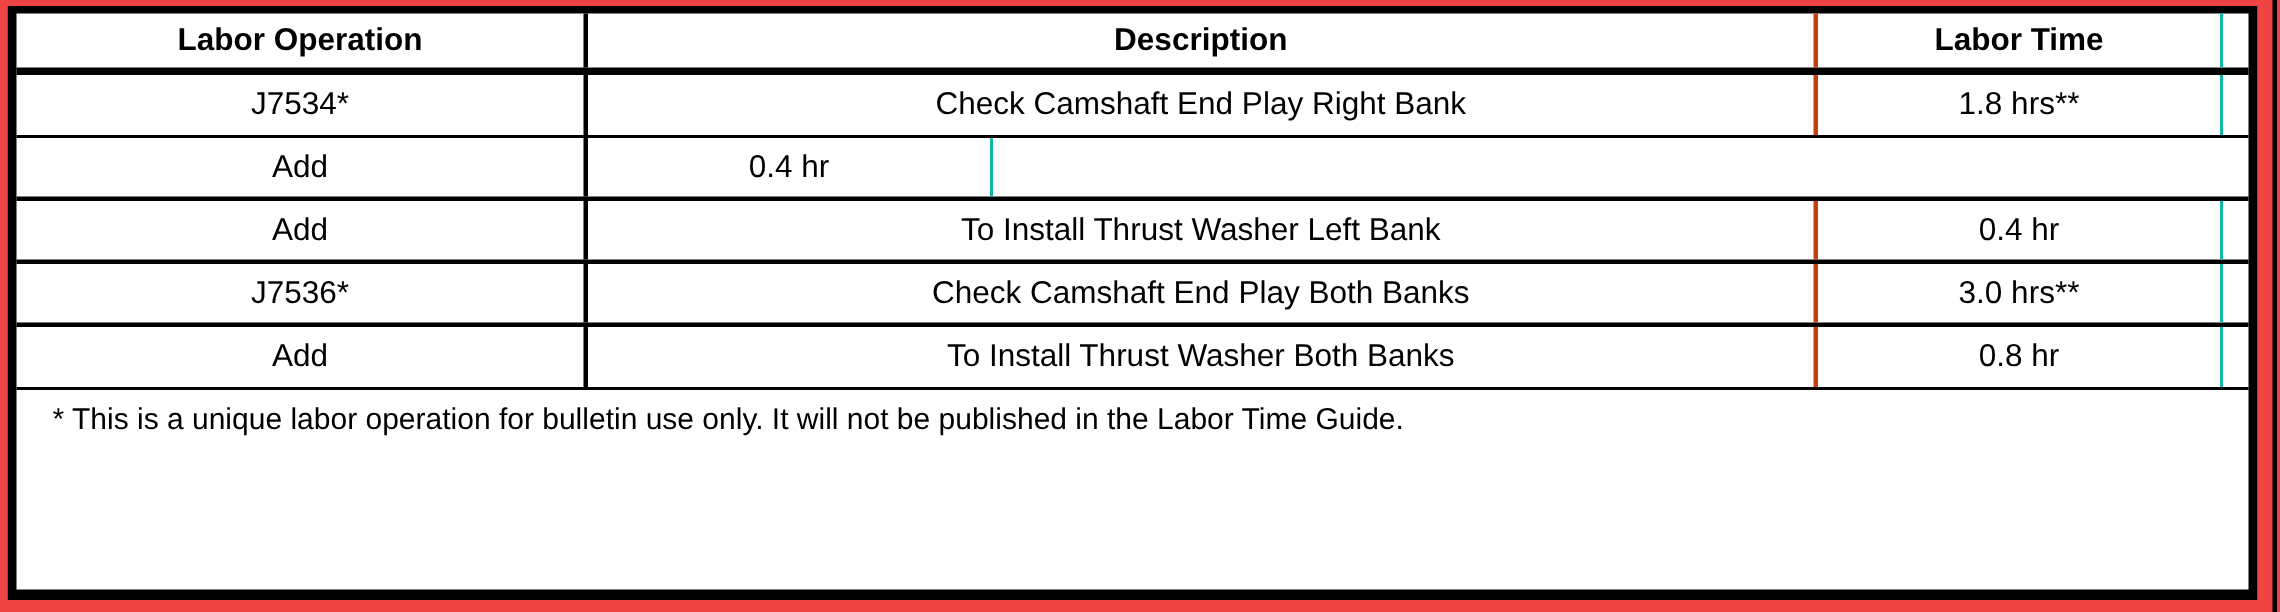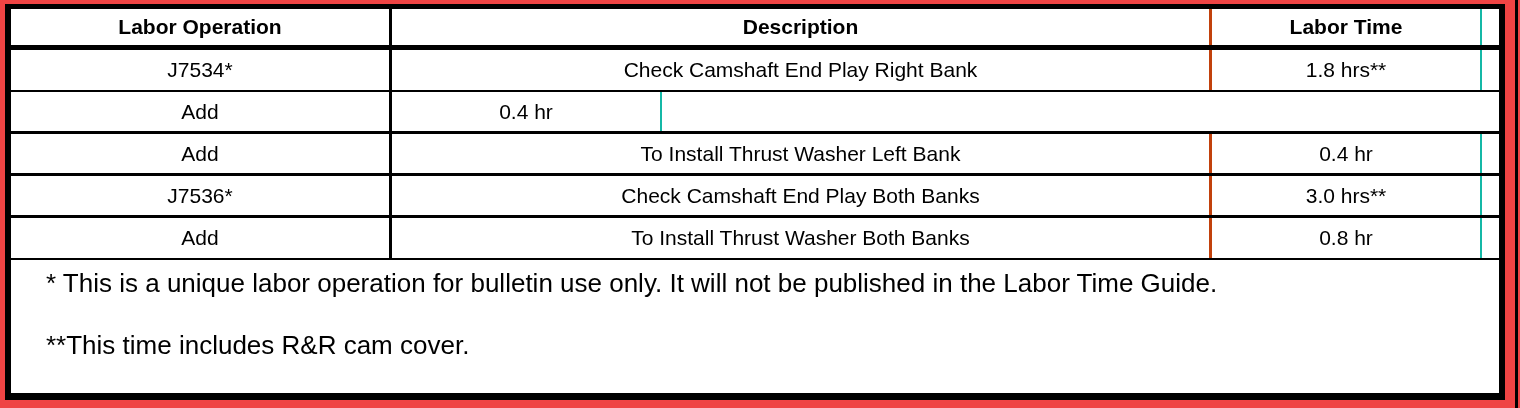--- a/index.html
+++ b/index.html
@@ -69,24 +69,23 @@
   .col-op   { width: 381px; border-right: 3px solid #000; }
   .col-desc { width: 820px; border-right: 3px solid #c2410c; }
   .col-time { width: 270px; border-right: 2px solid #14b8a6; }
   .col-spare { flex: 1; }
   .header-row .cell {
     font-weight: bold;
     font-size: 21px;
   }
   .footnote-row {
     flex: 1 1 auto;
-    padding: 9px 10px 6px 8px;
-    font-size: 26px;
+    padding: 9px 10px 6px 24px;
+    font-size: 20px;
     line-height: 1.15;
-    margin-left: 27px;
   }
   .footnote-line2 {
     margin-top: 32px;
   }
 </style>
 </head>
 <body>
 
 <div class="page">
 
@@ -129,20 +128,19 @@
 
     <div class="trow data-row thin-rule">
       <div class="cell col-op">Add</div>
       <div class="cell col-desc">To Install Thrust Washer Both Banks</div>
       <div class="cell col-time">0.8 hr</div>
       <div class="cell col-spare"></div>
     </div>
 
     <div class="footnote-row">
       <div class="footnote-line1">* This is a unique labor operation for bulletin use only. It will not be published in the Labor Time Guide.</div>
-      <div class="footnote-line2">**This time includes R&amp;R cam cover.</div>
     </div>
 
   </div>
 
   <div class="scan-edge"></div>
 
 </div>
 
 </body></html>

